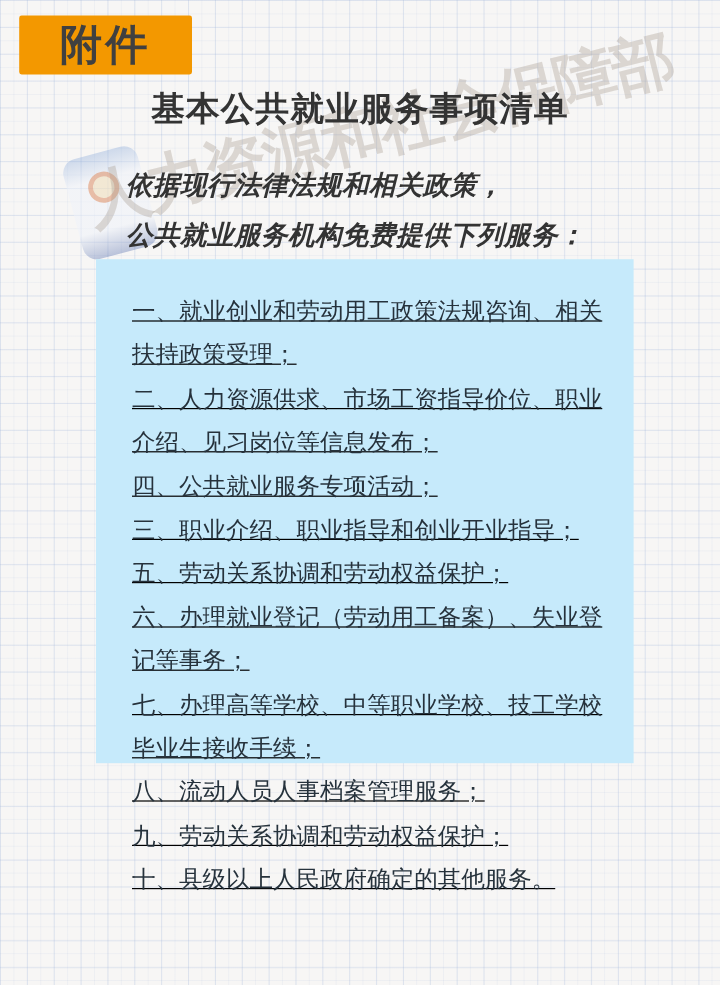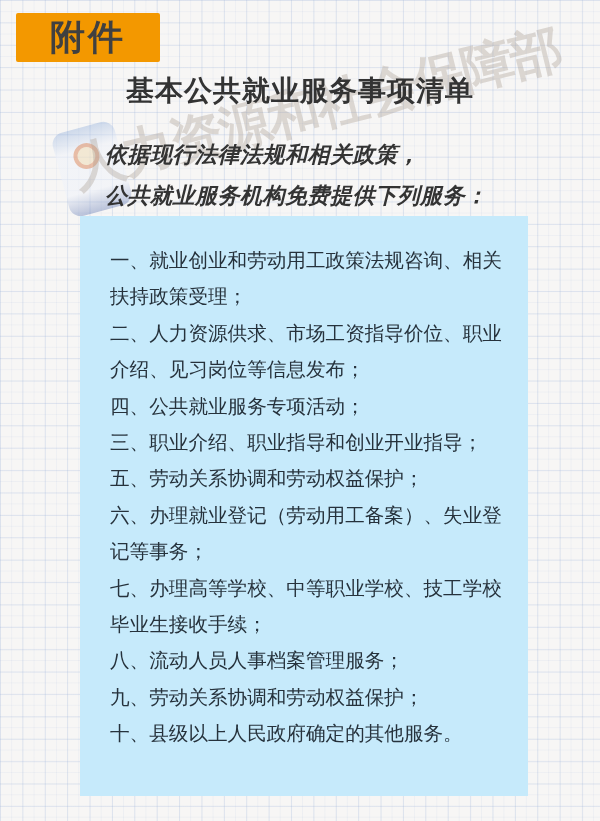--- a/index.html
+++ b/index.html
@@ -60,24 +60,25 @@
     position:absolute;left:0;top:72px;width:600px;
     text-align:center;
     font-size:28px;font-weight:700;color:#333333;letter-spacing:1px;
   }
   .intro{
     position:absolute;left:105px;top:134px;width:460px;
     font-size:22px;font-weight:700;color:#333333;
     line-height:41px;letter-spacing:.5px;font-style:italic;
   }
   .panel{
-    position:absolute;left:80px;top:216px;width:448px;height:580px;
+    position:absolute;left:80px;top:216px;width:448px;height:420px;
     background:#C6EAFB;
     box-sizing:border-box;
     padding:26px 26px 4px 30px;
+    text-decoration:underline;
   }
   .service-item{
     font-size:19.6px;line-height:36.4px;color:#26323c;
     letter-spacing:0;
     text-align:left;
     word-break:break-all;
   }
 </style>
 </head>
 <body>

